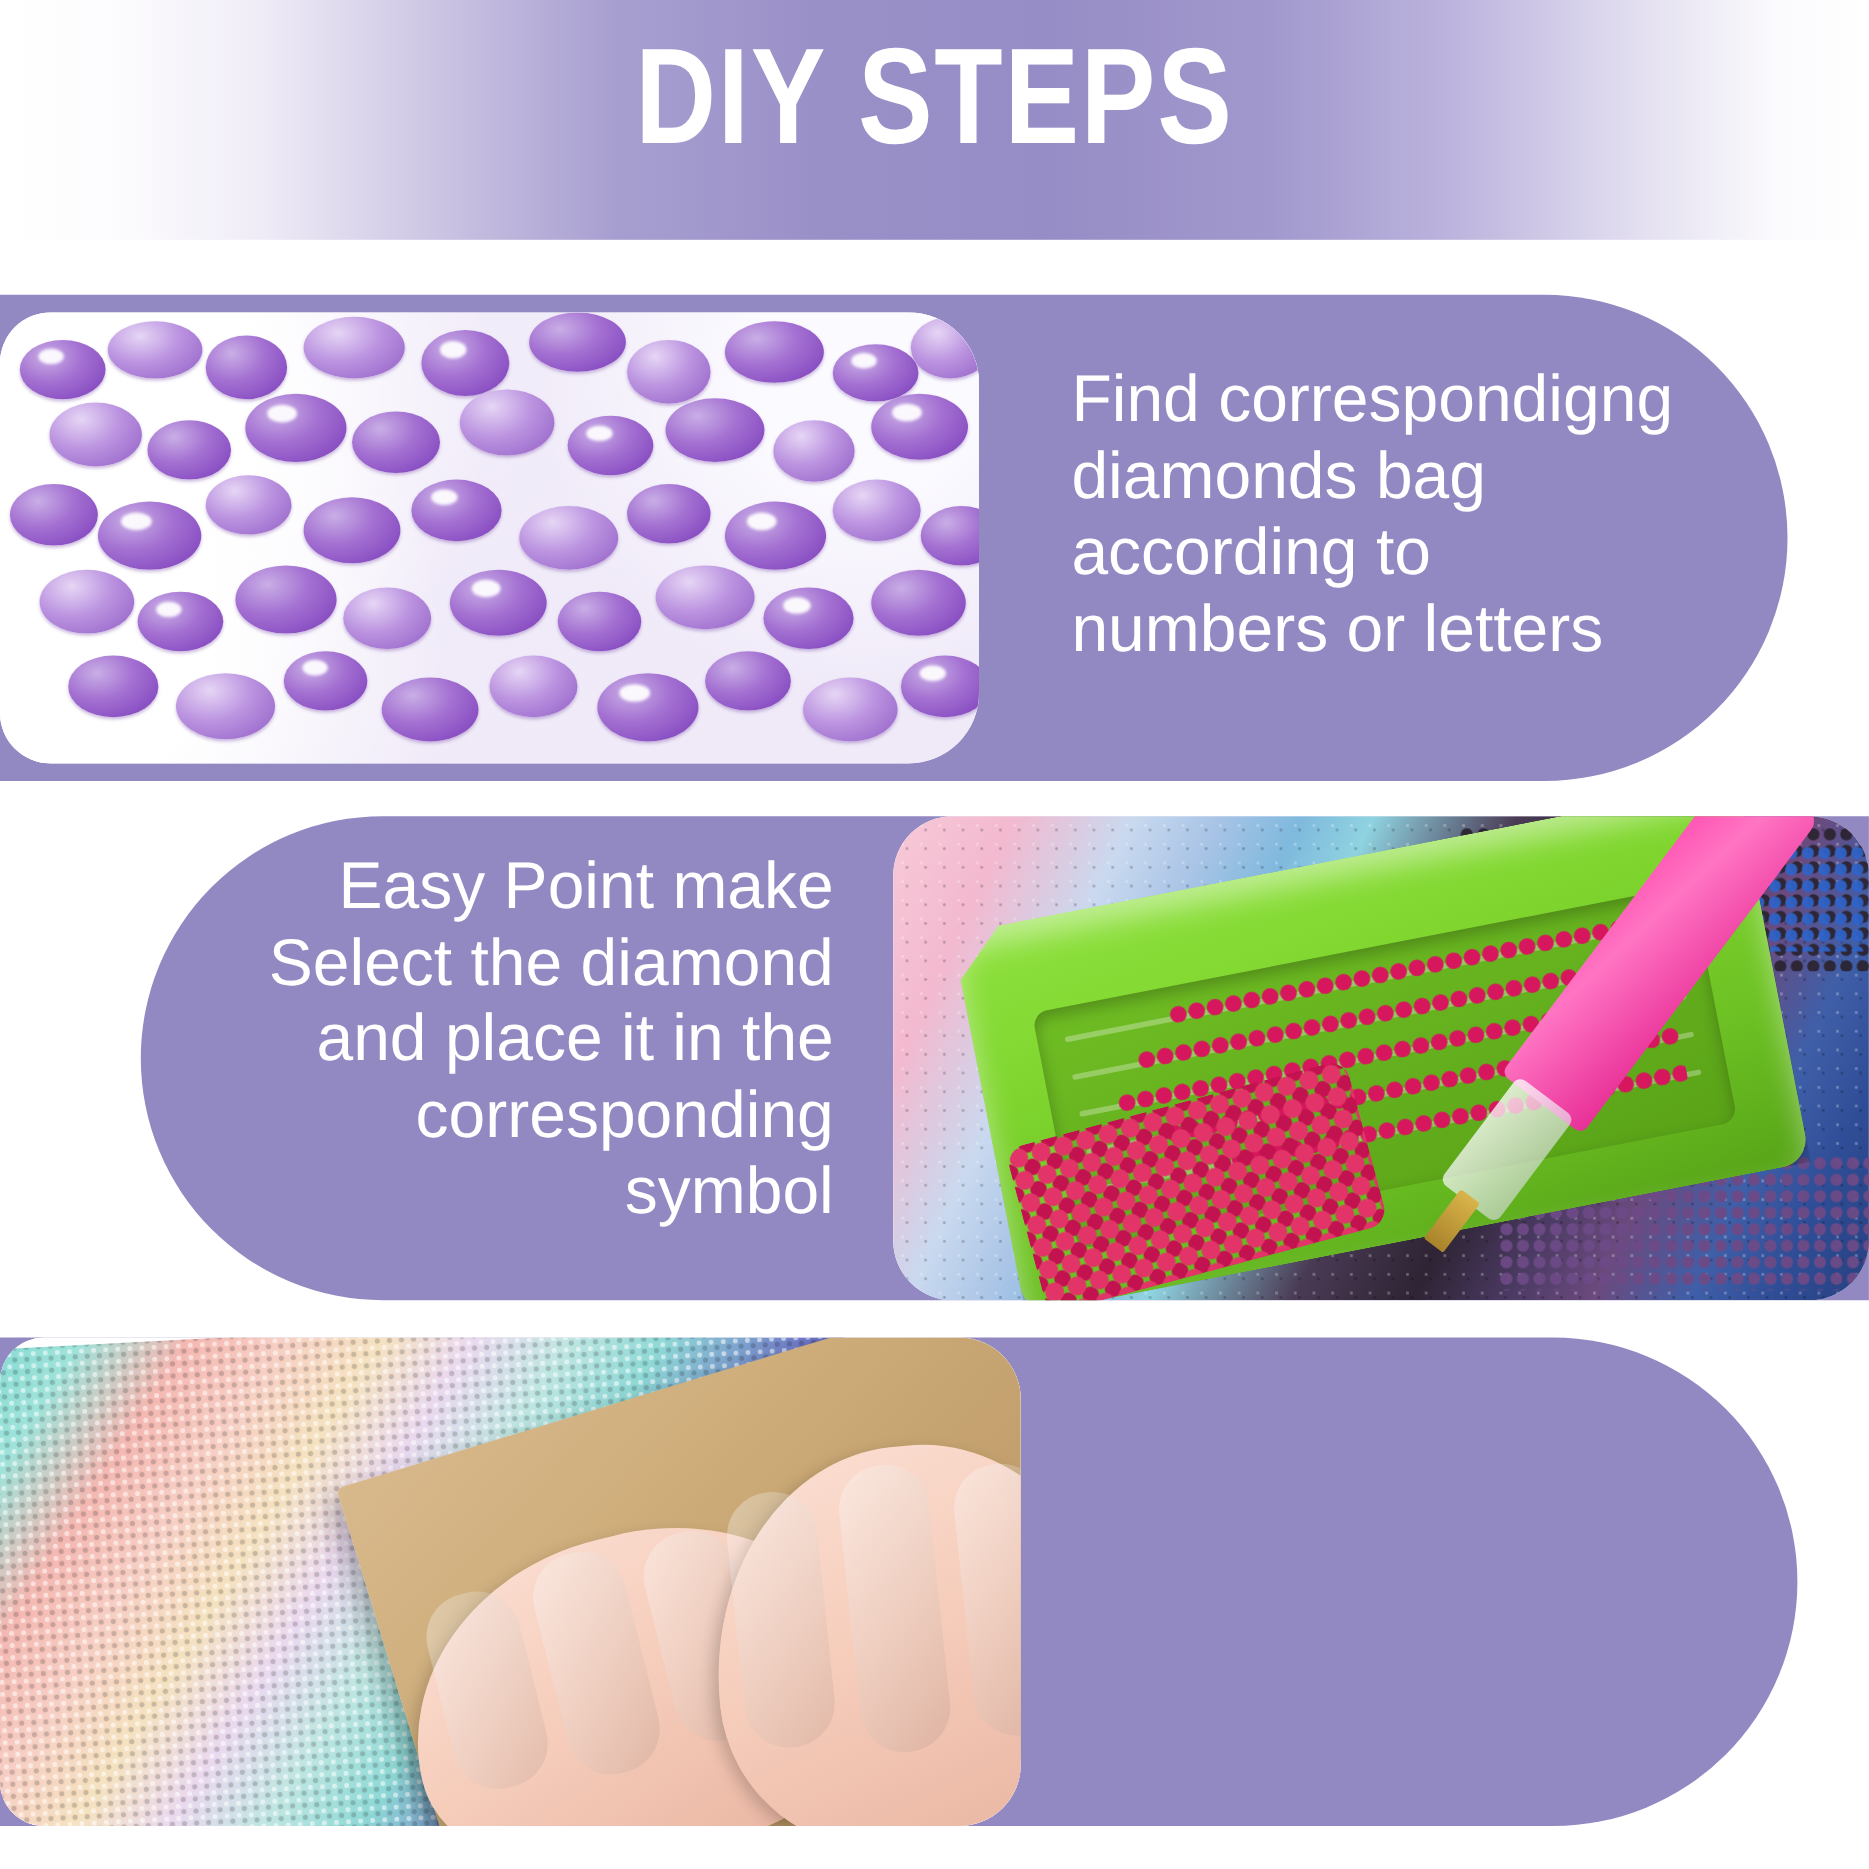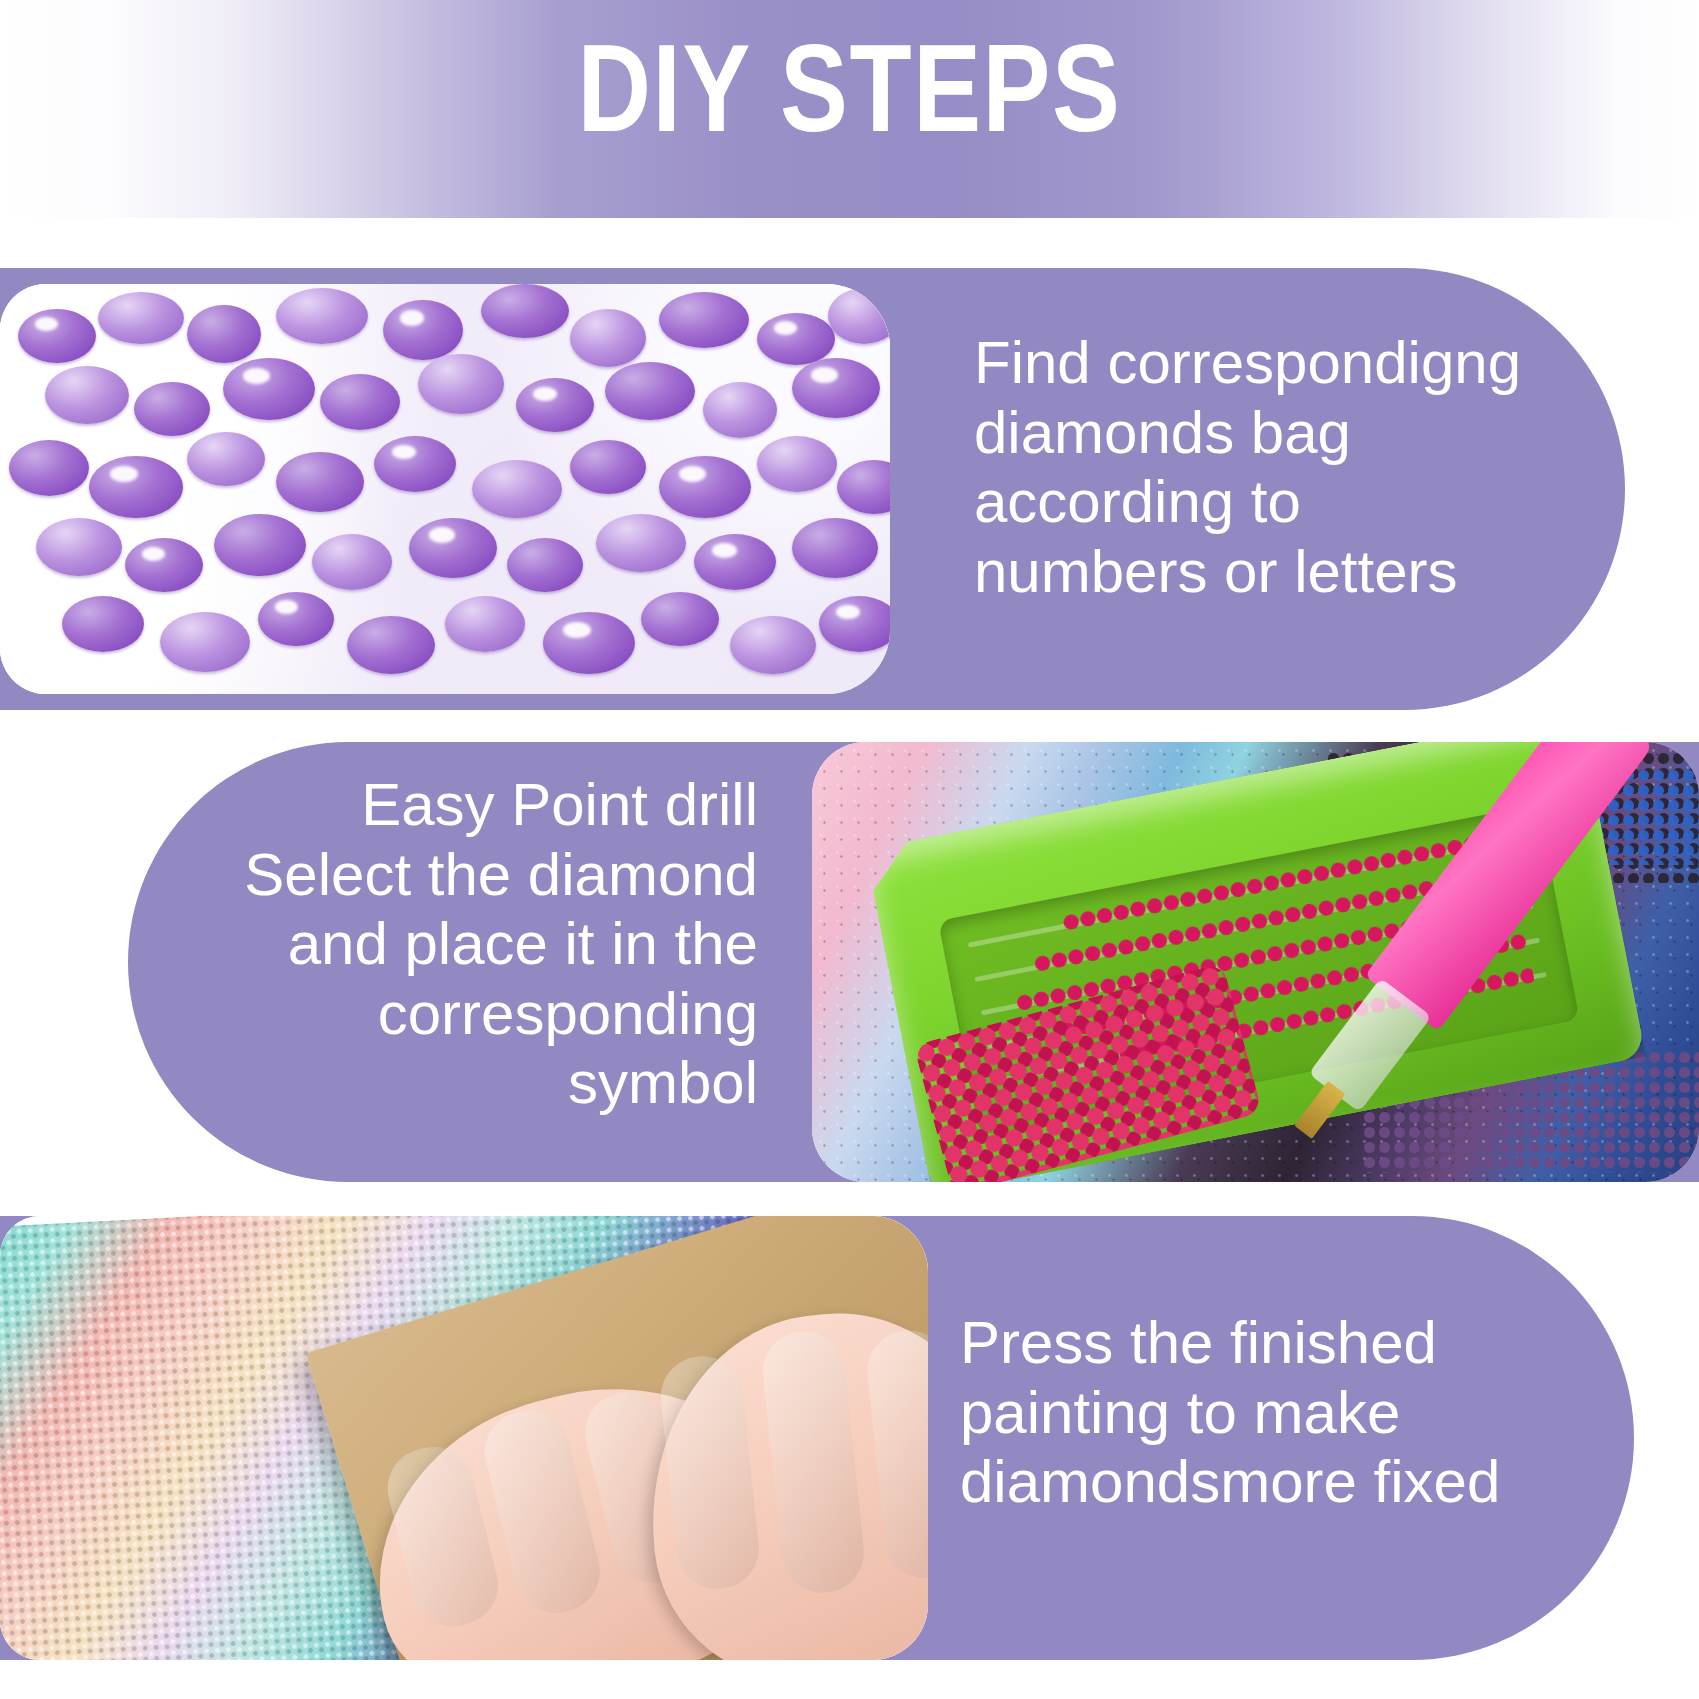--- a/index.html
+++ b/index.html
@@ -403,21 +403,21 @@
       </div>
 
       <div class="pen">
         <div class="pen-barrel"></div>
         <div class="pen-collar"></div>
         <div class="pen-tip"></div>
       </div>
     </div>
   </div>
 
-  <div class="caption right">Easy Point drill
+  <div class="caption right">Easy Point make
 Select the diamond
 and place it in the
 corresponding
 symbol</div>
 </div>
 
 <div class="step" id="step3">
 
   <div class="panel"></div>
 
@@ -437,16 +437,13 @@
         <div class="finger" style="left:56%; top:4%;  width:20%; height:66%;"></div>
       </div>
       <div class="hand hand-b">
         <div class="finger" style="left:6%;  top:8%;  width:22%; height:64%;"></div>
         <div class="finger" style="left:34%; top:4%;  width:22%; height:72%;"></div>
         <div class="finger" style="left:62%; top:7%;  width:22%; height:68%;"></div>
       </div>
     </div>
   </div>
 
-  <div class="caption left">Press the finished
-painting to make
-diamondsmore fixed</div>
 </div>
 
 </body></html>

